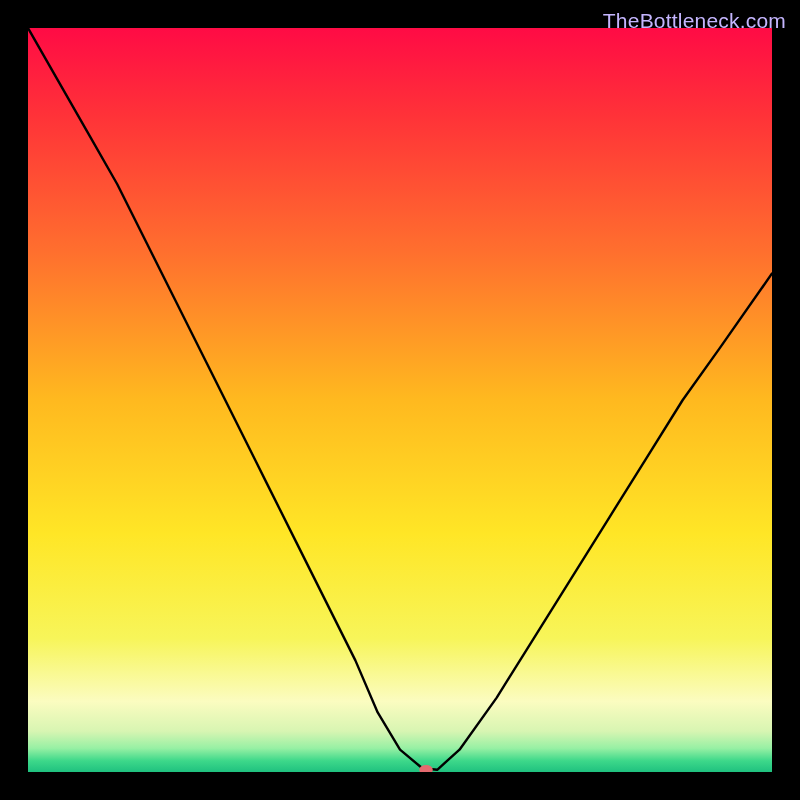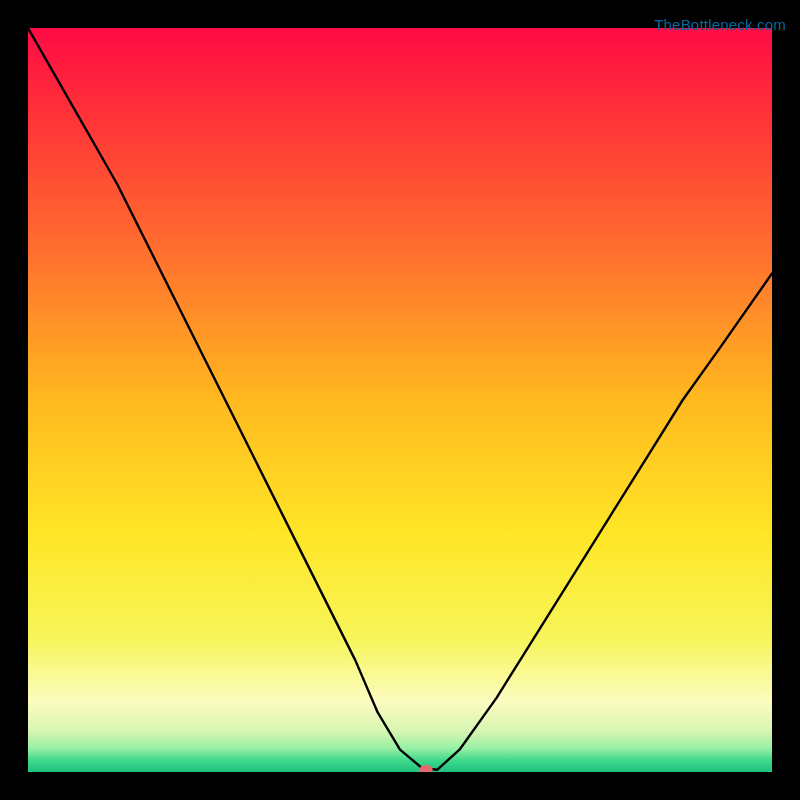--- a/index.html
+++ b/index.html
@@ -12,24 +12,24 @@
     font-family: Arial, Helvetica, sans-serif;
   }
   .outer {
     position: relative;
     width: 800px;
     height: 800px;
     background: #000;
   }
   .watermark {
     position: absolute;
-    top: 16px;
+    top: 9px;
     right: 14px;
-    color: #0369a1;
-    font-size: 15px;
+    color: #c4b5fd;
+    font-size: 21px;
     font-weight: 500;
     letter-spacing: 0.2px;
     z-index: 10;
   }
   .plot-area {
     position: absolute;
     left: 28px;
     top: 28px;
     width: 744px;
     height: 744px;

